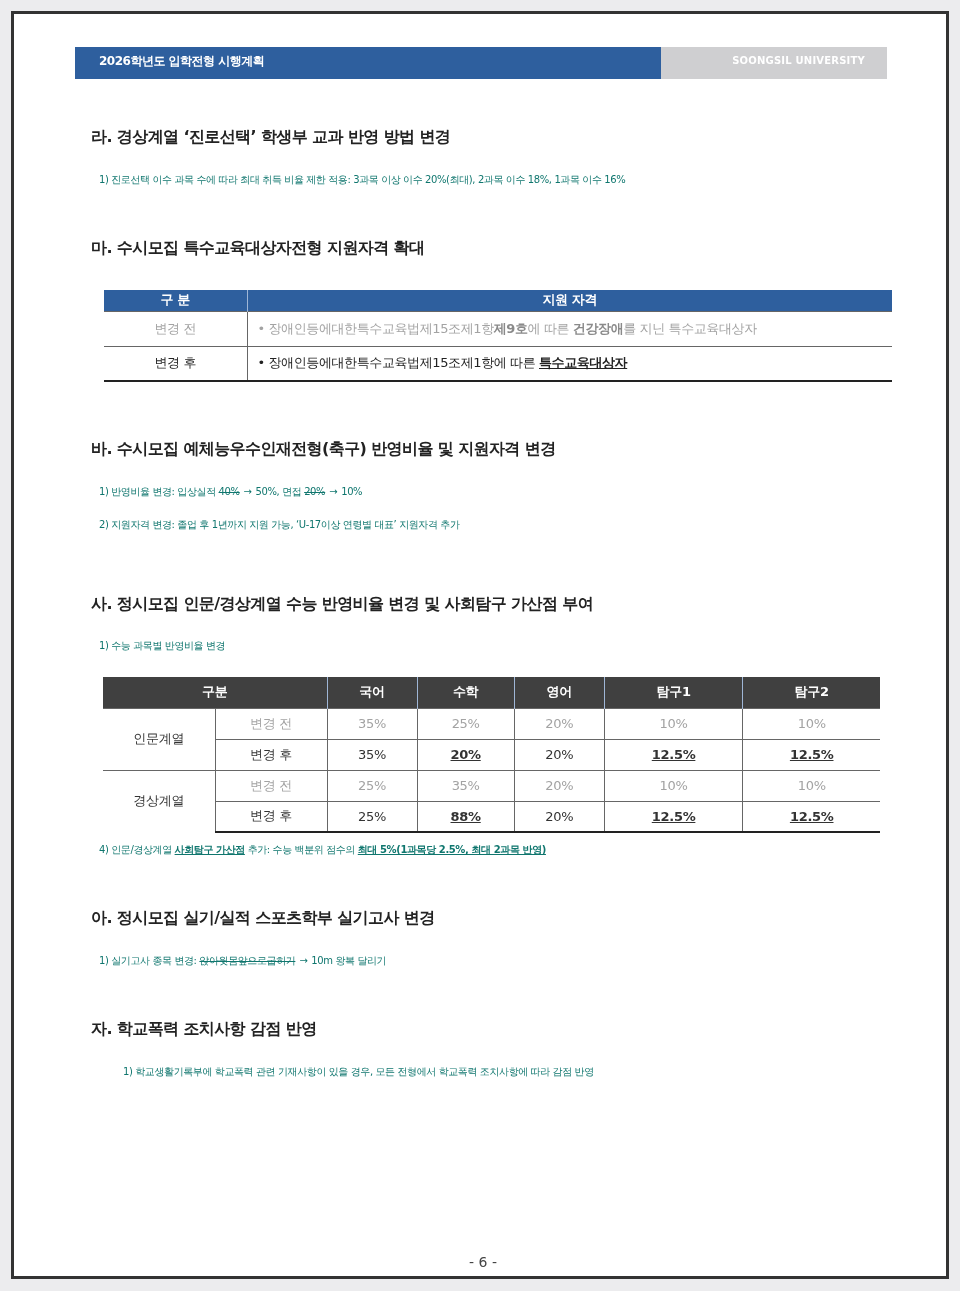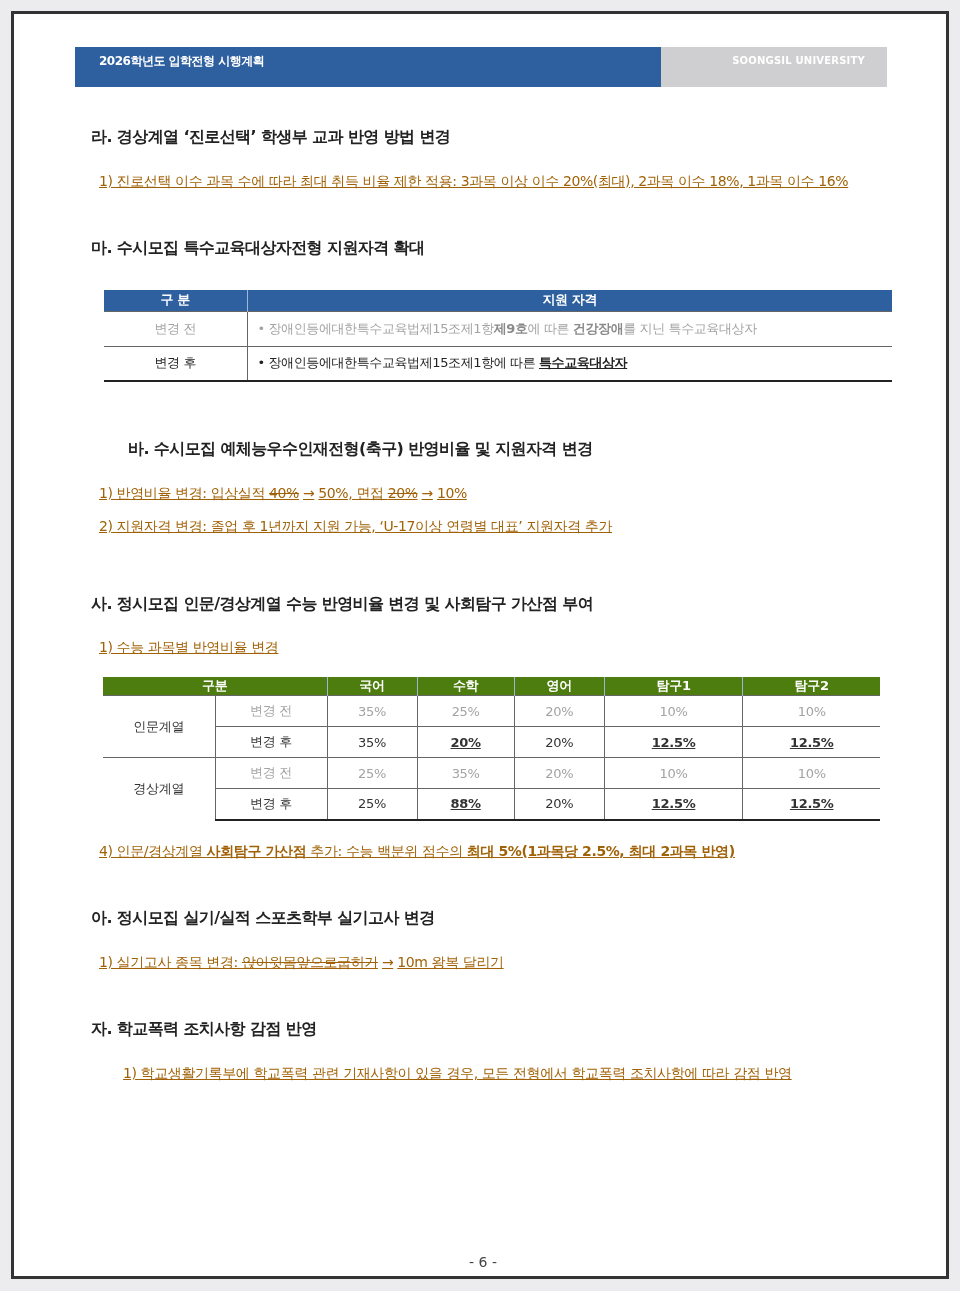--- a/index.html
+++ b/index.html
@@ -3,45 +3,45 @@
   <meta charset="utf-8">
   <style>
     * { box-sizing: border-box; margin: 0; padding: 0; }
     html, body { width: 960px; height: 1291px; background: #f0f0f2; overflow: hidden; }
     body { font-family: "DejaVu Sans", "Liberation Sans", sans-serif; color: #222; position: relative; }
     .outer-edge { position: absolute; left: 0; top: 0; width: 960px; height: 1291px; background: #ececee; }
     .page {
       position: absolute; left: 11px; top: 11px; width: 938px; height: 1268px;
       background: #fff; border: 3px solid #333;
     }
-    .header-bar { position: absolute; left: 61px; top: 33px; width: 812px; height: 40px; display: flex; }
+    .header-bar { position: absolute; left: 61px; top: 33px; width: 812px; height: 32px; display: flex; }
     .header-left { flex: 0 0 586px; background: #2e5f9e; color: #fff; font-size: 12px; font-weight: bold; padding-left: 24px; line-height: 28px; letter-spacing: -0.5px; }
     .header-right { flex: 1; background: #cfcfd1; color: #fff; font-size: 10px; font-weight: bold; text-align: right; padding-right: 22px; line-height: 28px; letter-spacing: 0.2px; }
 
     .section-title { position: absolute; left: 77px; font-size: 16px; font-weight: bold; color: #222; letter-spacing: -0.6px; }
-    .item { position: absolute; left: 85px; font-size: 14px; color: #a16207; letter-spacing: -0.4px; white-space: nowrap; text-decoration: underline; }
+    .item { position: absolute; left: 85px; font-size: 10px; color: #0f766e; letter-spacing: -0.4px; white-space: nowrap; }
     .strike { text-decoration: line-through; }
     .bold-u { font-weight: bold; text-decoration: underline; }
     .arrow { margin: 0 4px; }
 
     
     .qtable { position: absolute; left: 90px; top: 276px; width: 788px; border-collapse: collapse; font-size: 13px; letter-spacing: -0.4px; }
     .qtable th { background: #2e5f9e; color: #fff; font-weight: bold; height: 21px; font-size: 13px; }
     .qtable th + th { border-left: 1px solid #9fb6d6; }
     .qtable td { height: 35px; border-top: 1px solid #666; }
     .qtable td:first-child { width: 143px; text-align: center; border-right: 1px solid #666; }
     .qtable td:last-child { padding-left: 10px; }
     .qtable tr.before td { color: #a3a3a3; }
     .qtable tr.before td b { color: #8a8a8a; }
     .qtable tr.after td { color: #222; }
     .qtable tr.after { border-bottom: 2px solid #222; }
 
     
     .rtable { position: absolute; left: 89px; top: 663px; width: 777px; border-collapse: collapse; font-size: 13px; letter-spacing: -0.3px; }
-    .rtable th { background: #4d7c0f; color: #fff; font-weight: bold; height: 18px; font-size: 13px; margin-left: 48px; }
+    .rtable th { background: #404040; color: #fff; font-weight: bold; height: 31px; font-size: 13px; margin-left: 48px; }
     .rtable th + th { border-left: 1px solid #9fb6d6; }
     .rtable td { height: 31px; text-align: center; border-left: 1px solid #666; border-top: 1px solid #666; }
     .rtable td.group { border-left: none; color: #333; width: 112px; }
     .rtable td.sub { width: 112px; }
     .rtable tr.before td { color: #a3a3a3; }
     .rtable tr.after td { color: #333; }
     .rtable tr.after td.changed { font-weight: bold; text-decoration: underline; color: #333; }
     .rtable tr.group-sep td { border-top: 1px solid #666; }
     .rtable tbody tr:last-child td { border-bottom: 2px solid #222; }
     .rtable td.group { color: #333 !important; }
@@ -82,21 +82,21 @@
       <tr class="after">
         <td>변경 후</td>
         <td>
           <span>•</span>
           <span>장애인등에대한특수교육법제15조제1항에 따른 </span><span class="bold-u">특수교육대상자</span>
         </td>
       </tr>
     </tbody>
   </table>
 
-  <div class="section-title" style="top:425px;margin-left:37px;">바. 수시모집 예체능우수인재전형(축구) 반영비율 및 지원자격 변경</div>
+  <div class="section-title" style="top:425px;">바. 수시모집 예체능우수인재전형(축구) 반영비율 및 지원자격 변경</div>
   <div class="item" style="top:471px;">
     <span>1) 반영비율 변경: 입상실적 </span><span class="strike">40%</span><span class="arrow">→</span><span>50%, 면접 </span><span class="strike">20%</span><span class="arrow">→</span><span>10%</span>
   </div>
   <div class="item" style="top:504px;">2) 지원자격 변경: 졸업 후 1년까지 지원 가능, ‘U-17이상 연령별 대표’ 지원자격 추가</div>
 
   <div class="section-title" style="top:580px;">사. 정시모집 인문/경상계열 수능 반영비율 변경 및 사회탐구 가산점 부여</div>
   <div class="item" style="top:625px;">1) 수능 과목별 반영비율 변경</div>
 
   <table class="rtable">
     <thead>

